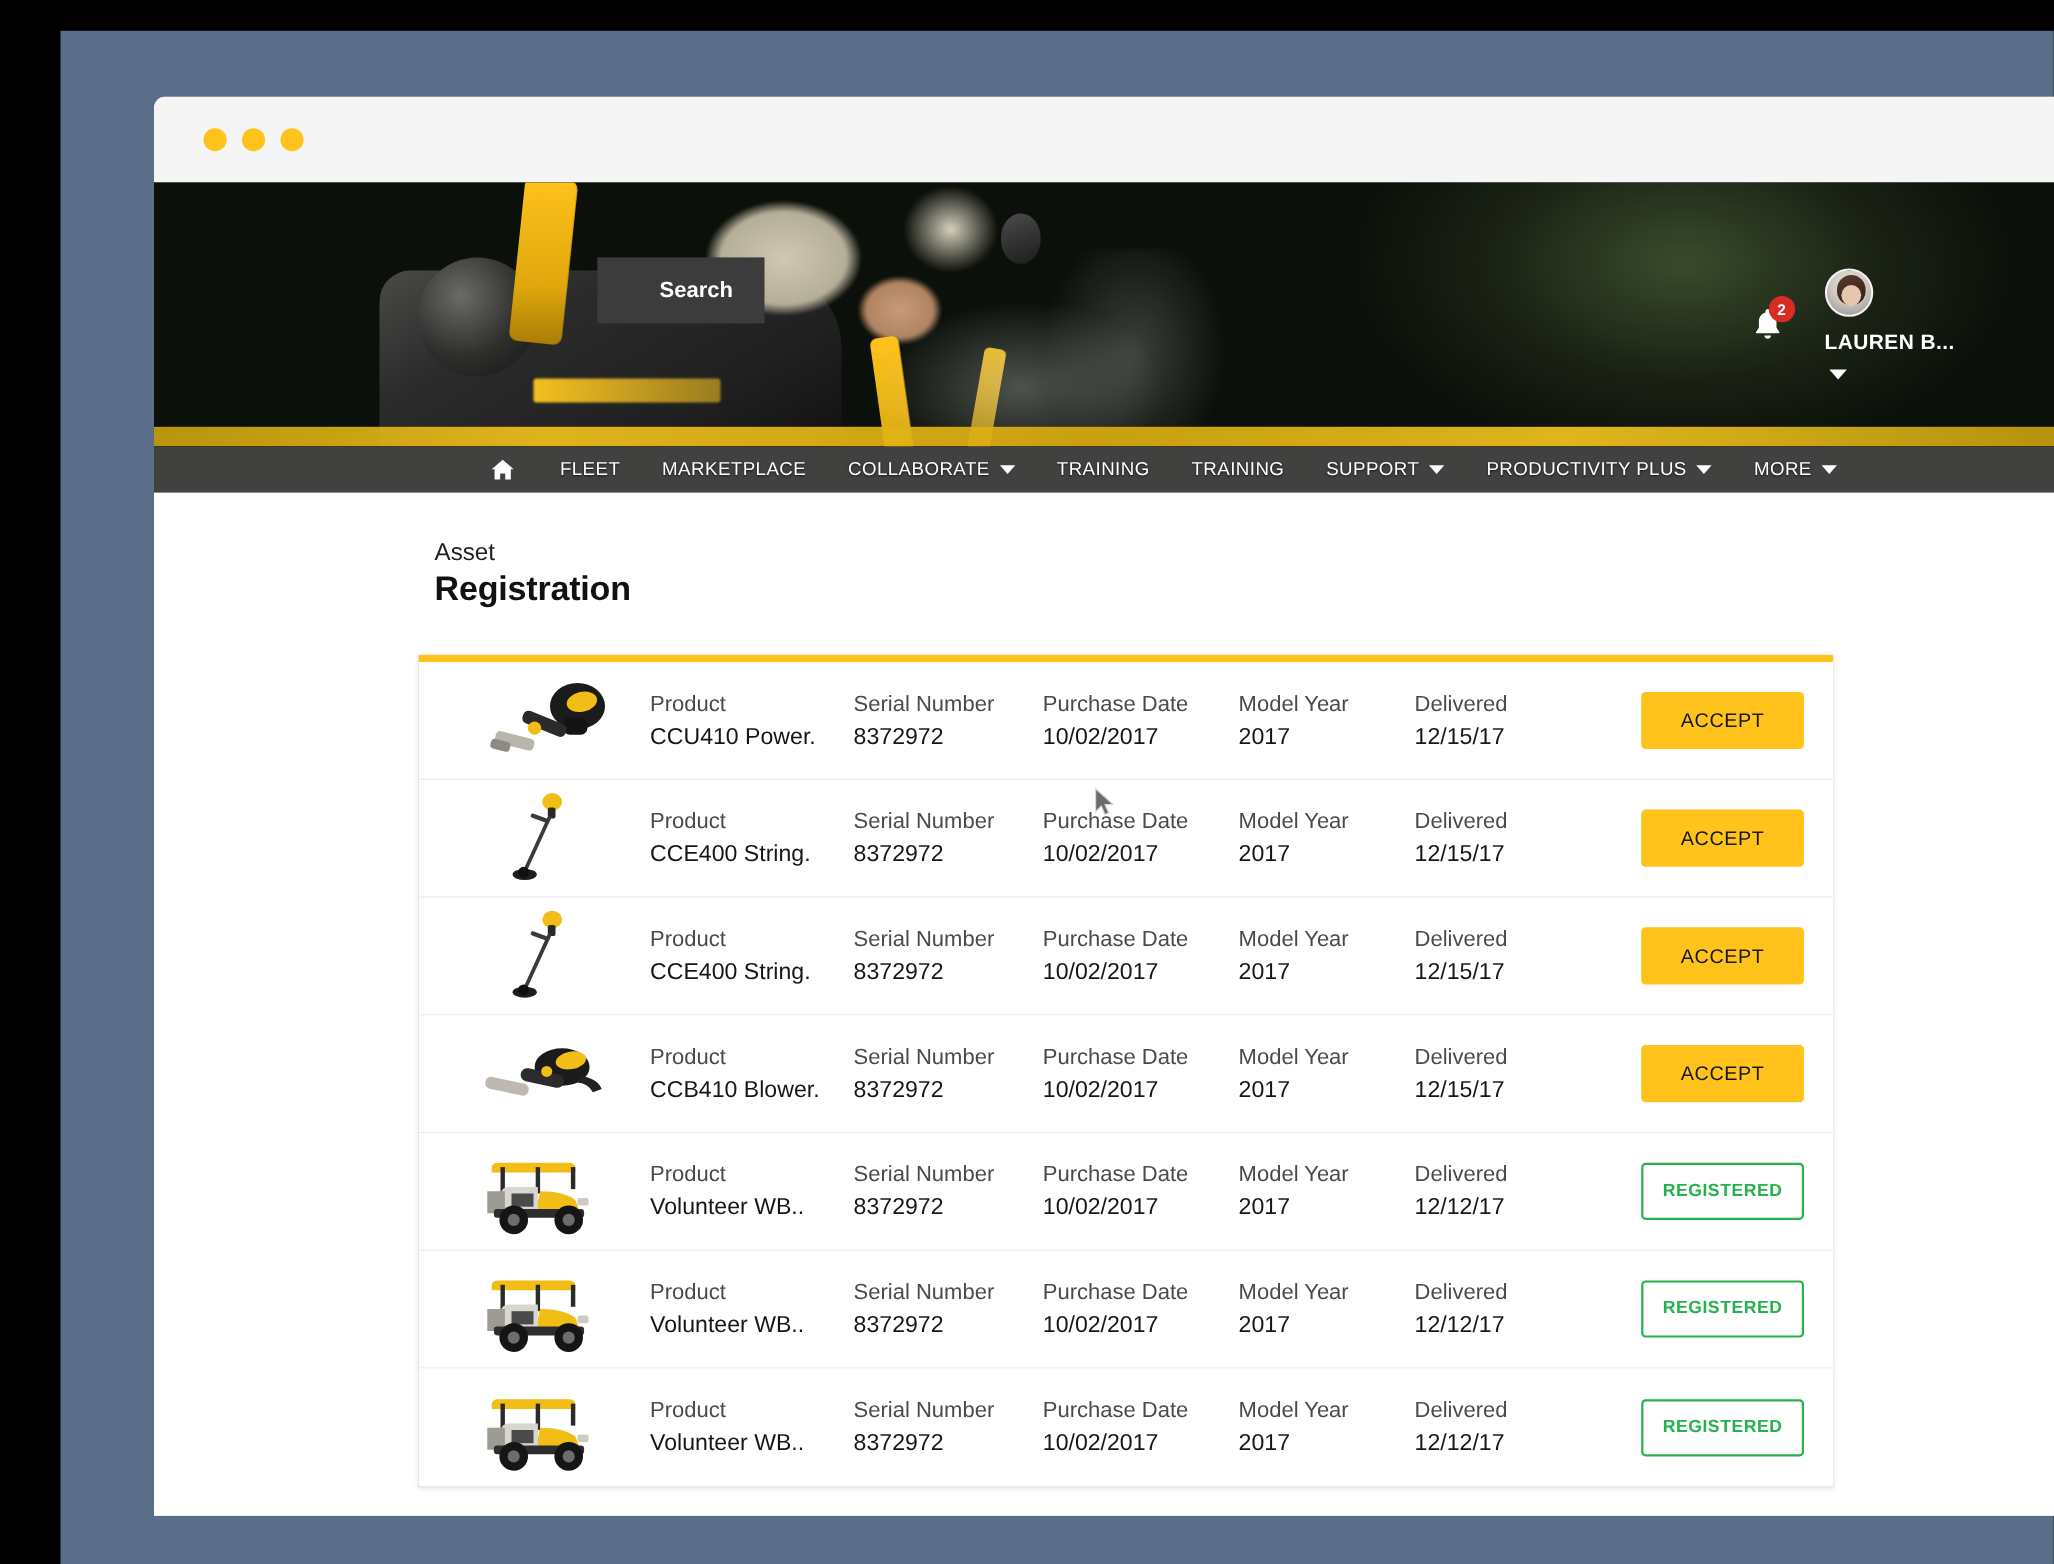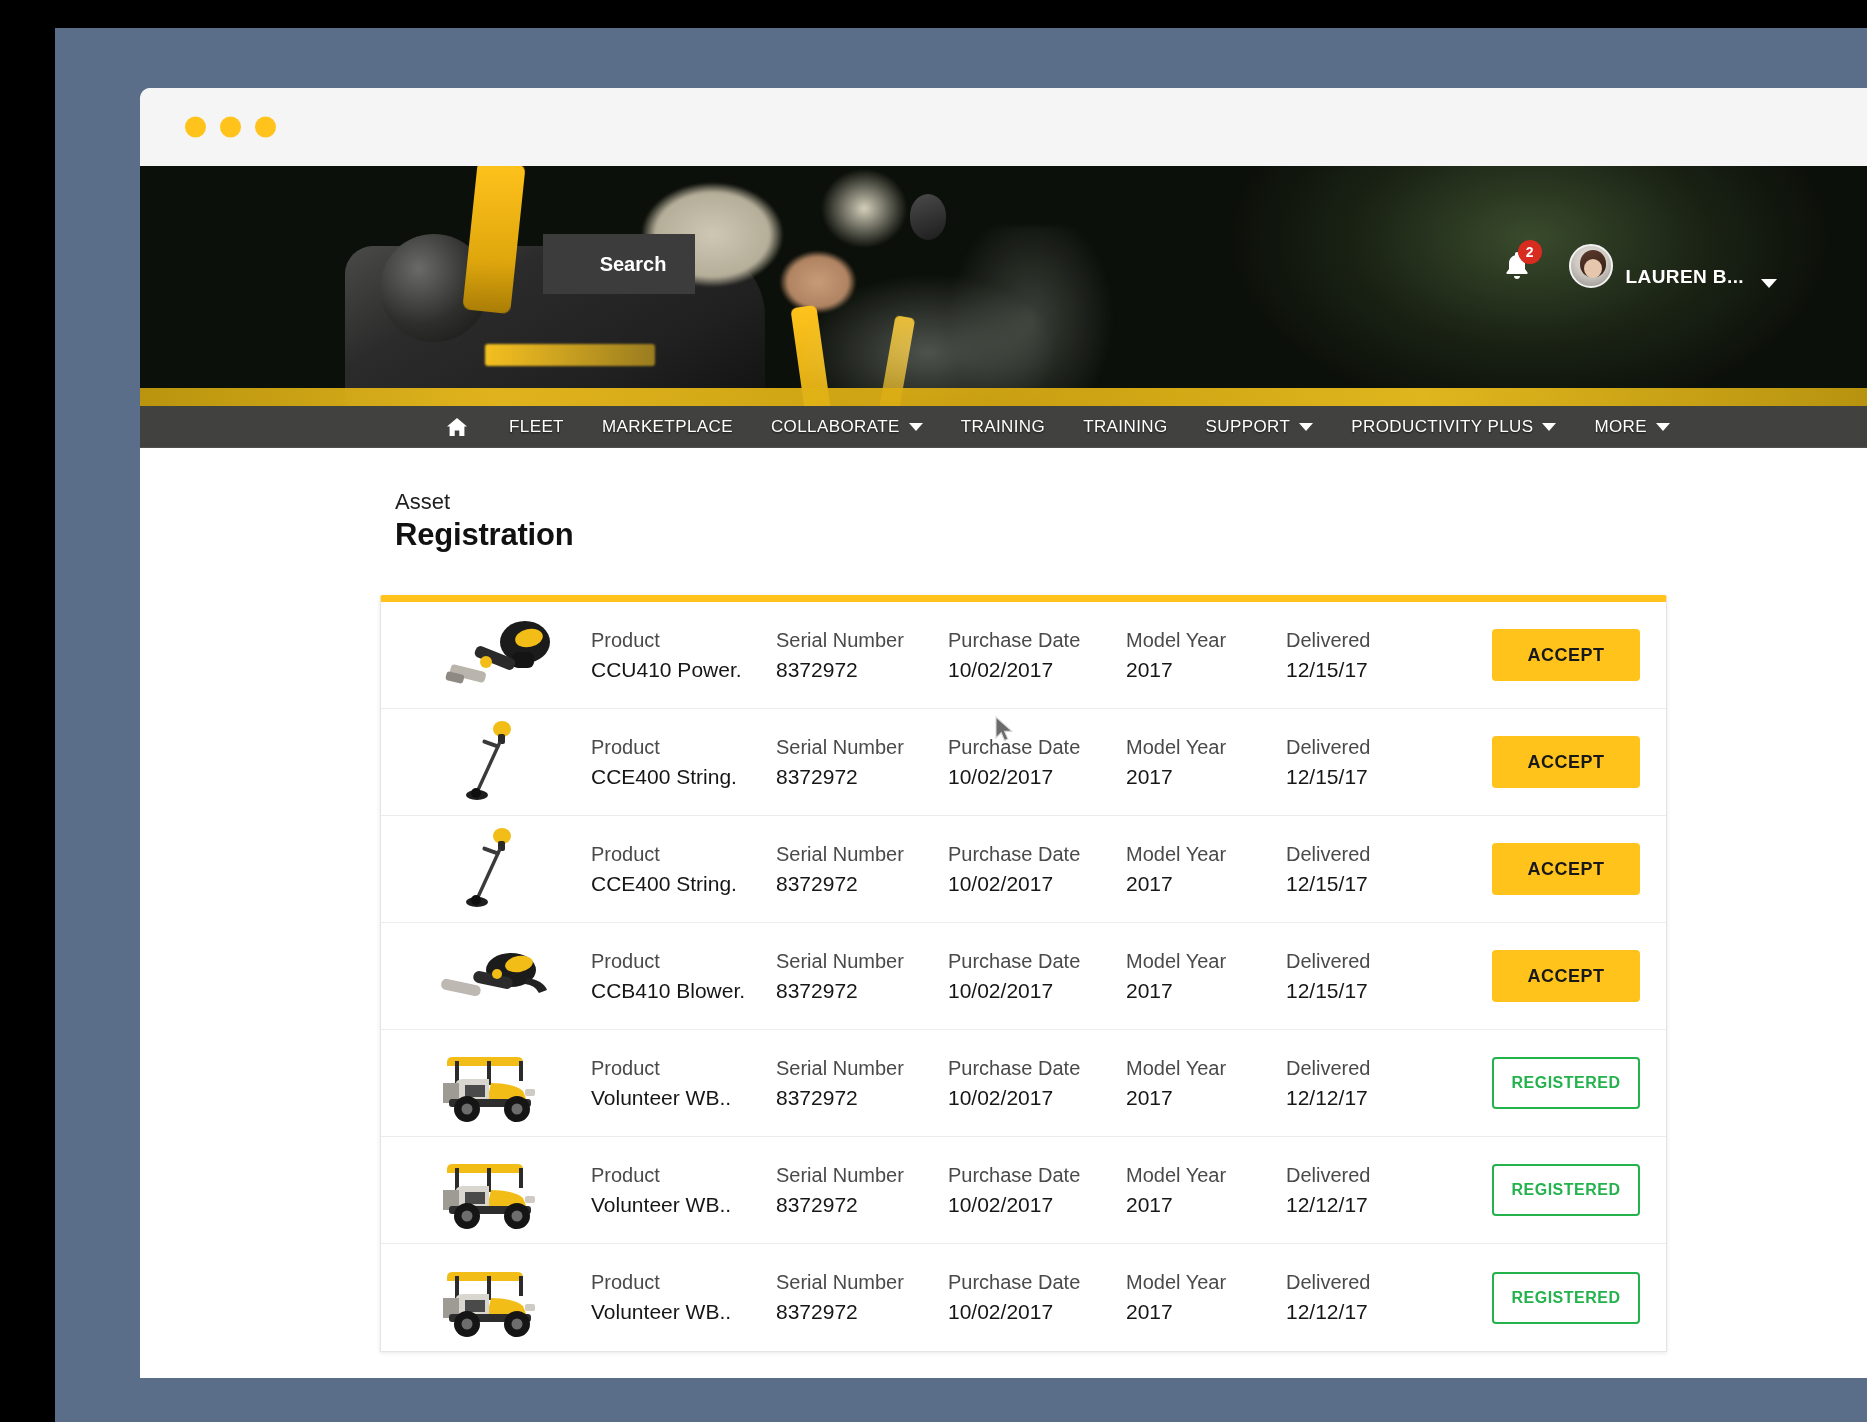--- a/index.html
+++ b/index.html
@@ -152,21 +152,21 @@
   .bell { position:relative; width:32px; height:34px; cursor:pointer; }
   .bell svg { display:block; }
   .bell-badge {
     position:absolute; right:-9px; top:-9px;
     min-width:24px; height:24px; padding:0 5px;
     border-radius:12px; background:#d82c20;
     color:#fff; font-size:14px; font-weight:bold;
     display:flex; align-items:center; justify-content:center;
     font-family:"Liberation Sans", sans-serif;
   }
-  .user { display:flex; align-items:flex-end; gap:13px; cursor:pointer; }
+  .user { display:flex; align-items:flex-start; gap:13px; cursor:pointer;flex-direction:column; }
   .avatar {
     width:44px; height:44px; border-radius:50%;
     background:radial-gradient(circle at 50% 34%, #e9e6e2 0%, #cfc9c3 48%, #8e8a86 100%);
     border:2px solid #f2f2f2; overflow:hidden; position:relative;
   }
   .avatar::before {
     content:""; position:absolute; left:9px; top:4px; width:26px; height:27px;
     border-radius:50% 50% 45% 45%;
     background:linear-gradient(160deg,#5c3a2c,#2e1c14);
   }
@@ -243,21 +243,21 @@
   .field.purchase  { width:178px; }
   .field.modelyear { width:160px; }
   .field.delivered { width:175px; }
   .flabel { font-size:20px; color:#4a4a4a; line-height:1.45; }
   .fvalue { font-size:21px; color:#161616; line-height:1.45; }
 
   .action { width:160px; flex:0 0 160px; display:flex; justify-content:flex-end; }
   .btn-accept {
     width:148px; height:52px;
     background:#ffc31c; border:none; border-radius:4px;
-    color:#181818; font-size:18px; font-weight:bold; letter-spacing:.5px;
+    color:#181818; font-size:18px; font-weight:normal; letter-spacing:.5px;
     cursor:pointer; font-family:"Liberation Sans", sans-serif;
   }
   .btn-registered {
     width:148px; height:52px;
     background:#ffffff; border:2px solid #24b24c; border-radius:4px;
     color:#24b24c; font-size:16px; font-weight:bold; letter-spacing:.5px;
     cursor:pointer; font-family:"Liberation Sans", sans-serif;
   }
 
   .cursor { position:absolute; left:855px; top:268px; z-index:30; pointer-events:none; }

